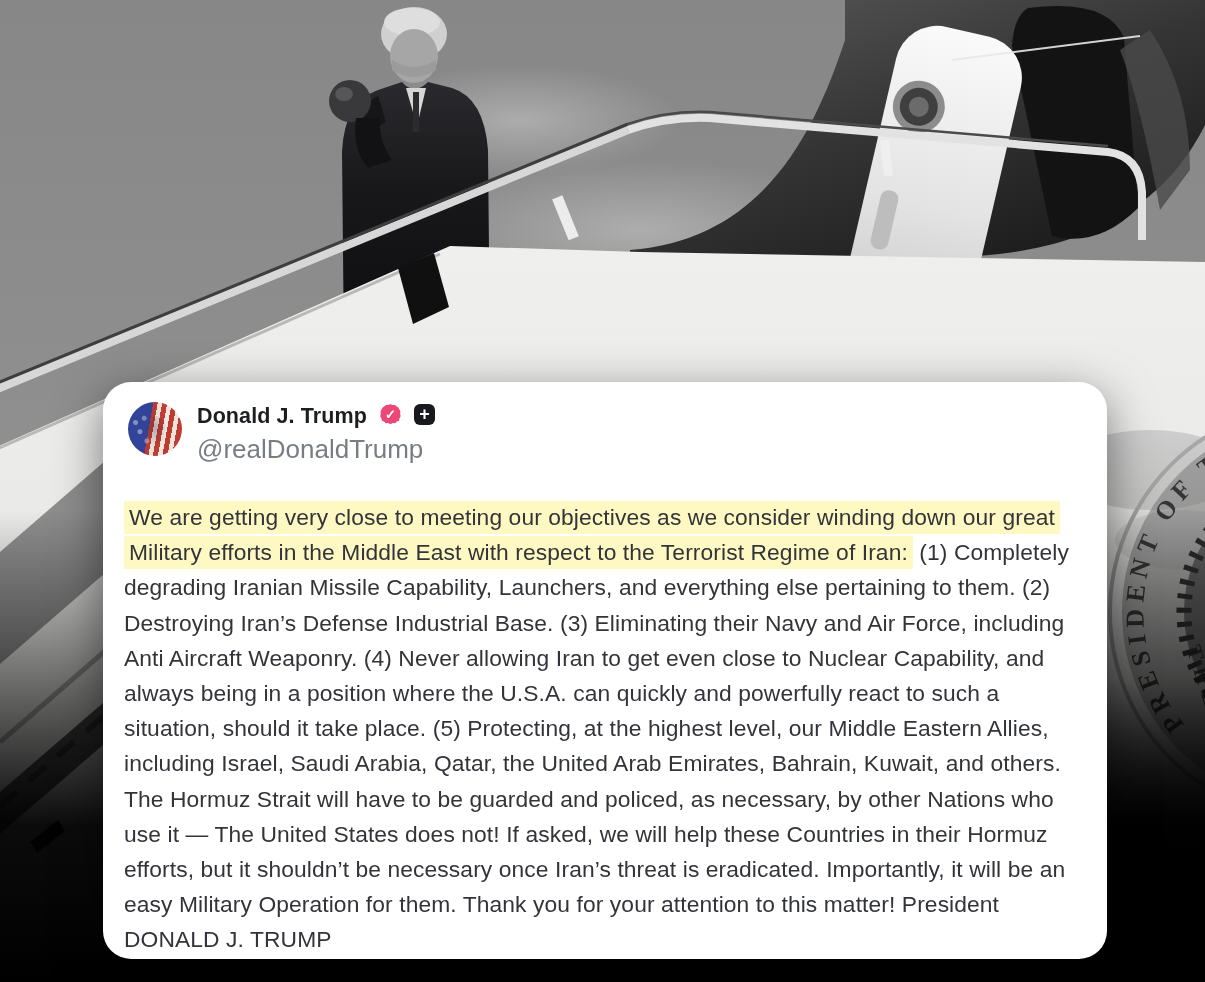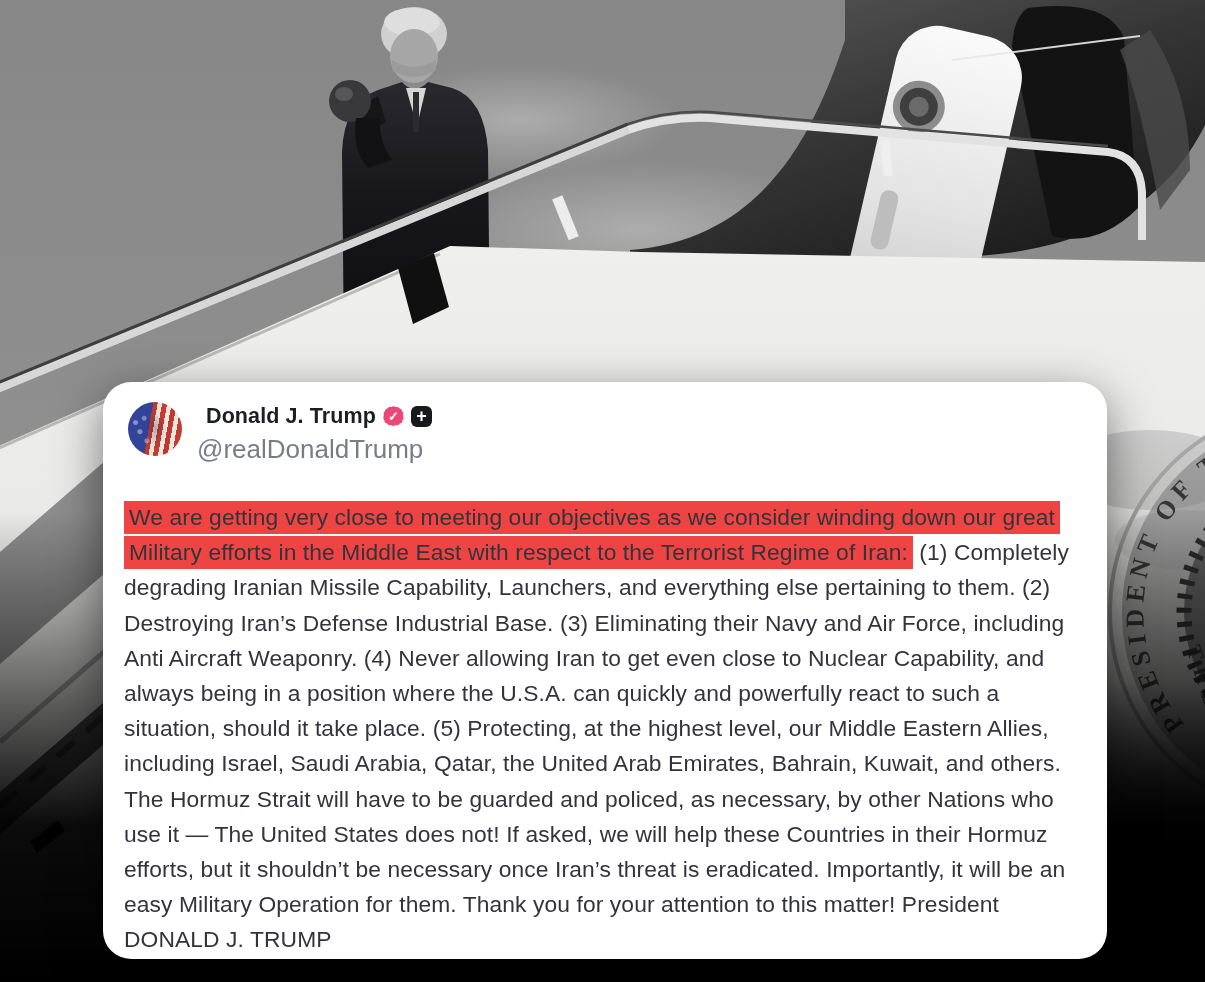--- a/index.html
+++ b/index.html
@@ -26,40 +26,40 @@
       radial-gradient(circle at 35% 72%, rgba(255,255,255,.35) 2px, transparent 3px),
       radial-gradient(circle at 14% 38%, rgba(255,255,255,.4) 2px, transparent 3px),
       linear-gradient(100deg,#32449a 0 40%,#b93a31 40% 47%,#e9e2da 47% 54%,#c23d32 54% 62%,#efe8e0 62% 69%,#bf3a2f 69% 77%,#ece5dd 77% 84%,#c13c31 84% 93%,#ece5dd 93% 100%);
   }
   .avatar::after{ 
     content:"";position:absolute;left:30%;top:26%;width:42%;height:58%;
     border-radius:50% 50% 45% 45%;
     background:radial-gradient(ellipse at 50% 40%, rgba(40,30,60,.28), rgba(0,0,0,0) 70%);
   }
   .header-text{margin-left:15px;padding-top:2px;}
-  .name-row{display:flex;align-items:center;gap:7px;margin-left:9px;}
+  .name-row{display:flex;align-items:flex-start;gap:13px;}
   .author-name{font-size:21.5px;font-weight:700;color:#1c1e21;letter-spacing:.1px;}
   .badge-verified{
     width:21px;height:21px;border-radius:50%;background:#ec4877;color:#fff;
     display:inline-flex;align-items:center;justify-content:center;
     font-size:13px;font-weight:700;line-height:1;
     clip-path:polygon(50% 0%,61% 5%,73% 2%,80% 12%,92% 14%,93% 26%,100% 35%,96% 47%,100% 59%,93% 68%,92% 80%,80% 83%,73% 92%,61% 90%,50% 97%,39% 90%,27% 92%,20% 83%,8% 80%,7% 68%,0% 59%,4% 47%,0% 35%,7% 26%,8% 14%,20% 12%,27% 2%,39% 5%);
   }
   .badge-plus{
     width:21px;height:21px;border-radius:6px;background:#17191d;color:#fff;
     display:inline-flex;align-items:center;justify-content:center;
     font-size:18px;font-weight:700;line-height:1;padding-bottom:1px;box-sizing:border-box;
   }
   .author-handle{font-size:26px;color:#787d84;margin-top:5px;}
   .post-body{
     margin-top:35px;width:967px;
     font-size:22.8px;line-height:35.2px;color:#33343a;letter-spacing:.1px;
   }
   .hl{
-    background:#ef4444;padding:3px 5px 4px 5px;
+    background:#fef9c3;padding:3px 5px 4px 5px;
     -webkit-box-decoration-break:clone;box-decoration-break:clone;
   }
 </style>
 </head>
 <body>
 
 <div id="stage">
 
   <svg id="photo-art" width="1205" height="982" viewBox="0 0 1205 982" aria-hidden="true">
     <defs>

